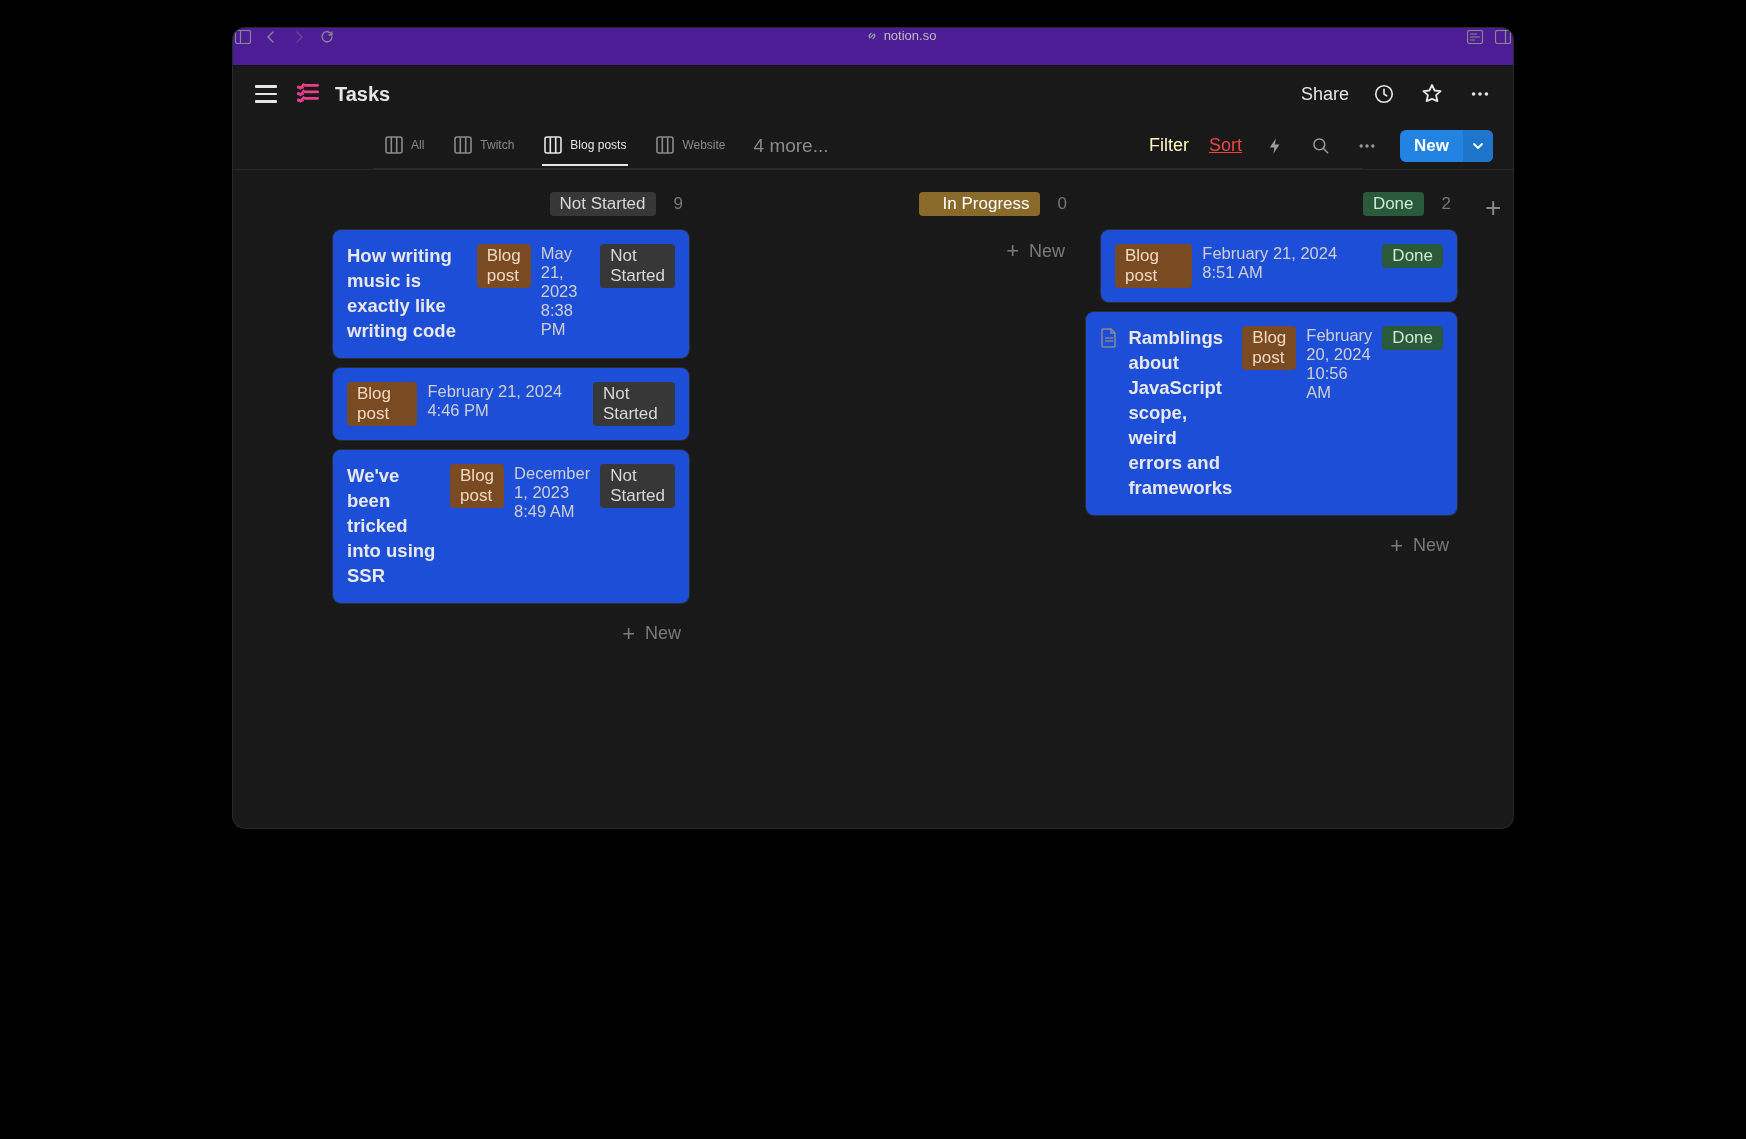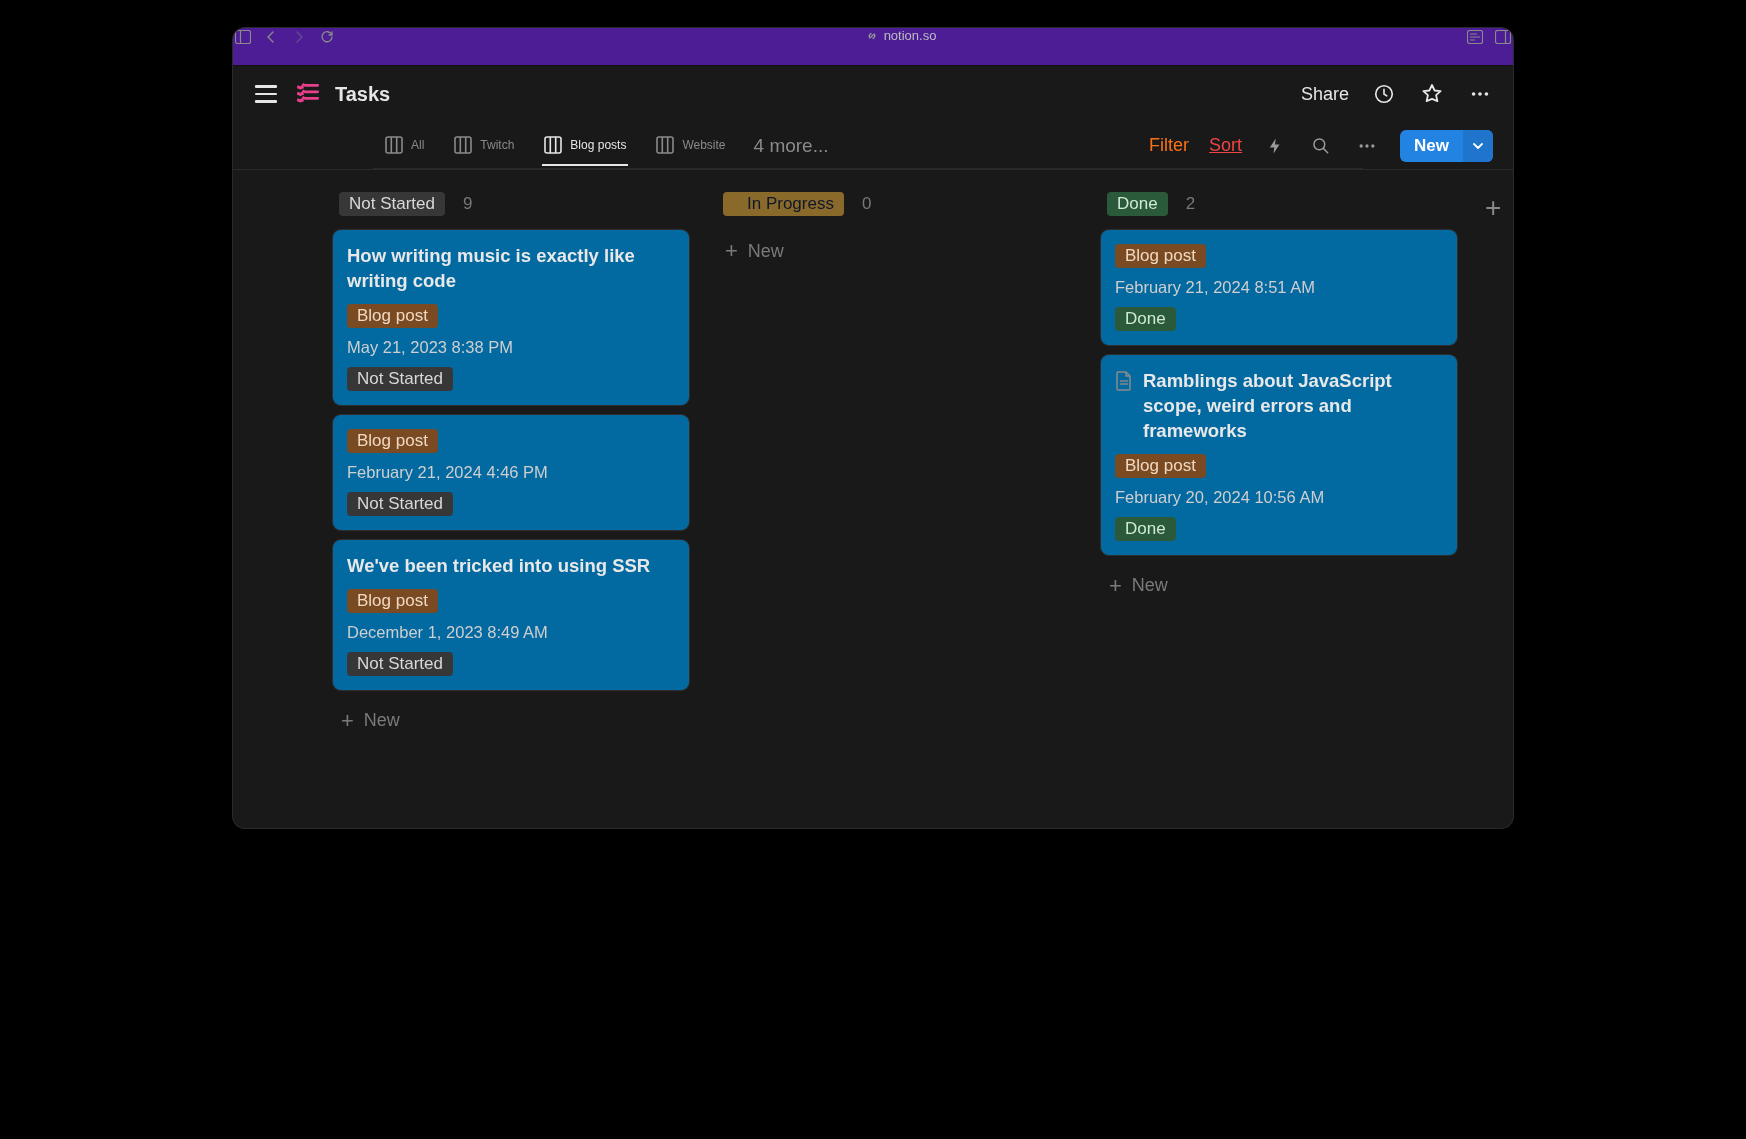--- a/index.html
+++ b/index.html
@@ -74,45 +74,45 @@
     padding: 10px 2px; cursor:pointer;
     border-bottom: 2px solid transparent;
     margin-bottom:-1px;
   }
   .tab.active { color:#e6e6e6; border-bottom-color:#e6e6e6; }
   .tab .board-ico { width:18px; height:18px; }
   .more-tabs { color:#8a8a8a; font-size:19px; }
   .tabsrow .spacer { flex:1; }
   .tabctrl { display:flex; align-items:center; gap:20px; }
   .tabctrl .link { font-size:18px; cursor:pointer; }
-  .tabctrl .link.filter { color:#f97316;text-align:center; }
+  .tabctrl .link.filter { color:#fef9c3;text-align:center; }
   .tabctrl .link.sort { color:#ef4444;text-decoration:underline; }
   .newbtn {
     display:flex; align-items:stretch; background:#2383e2; border-radius:6px; overflow:hidden;
     color:#fff; font-weight:600; font-size:17px; cursor:pointer;
   }
   .newbtn .lbl { padding:6px 14px; }
   .newbtn .dd { width:30px; display:flex; align-items:center; justify-content:center; background:#1f75cc; }
   
   .board {
     flex:1; overflow:auto;
     padding: 18px 20px 20px 100px;
     display:flex; gap:28px;
   }
-  .col { width: 356px; flex-shrink:0; display:flex; flex-direction:column; }
+  .col { width: 356px; flex-shrink:0; display:flex; flex-direction:column;align-items:flex-end; }
   .col-head { display:flex; align-items:center; gap:18px; padding: 4px 6px 14px 6px;}
   .pill { padding:2px 10px; border-radius:4px; font-size:17px; font-weight:500; display:inline-block;}
   .pill.gray  { background:#373737; color:#d8d8d8;}
-  .pill.amber { background:#8a6a2b; color:#0f172a;padding-left:24px;}
+  .pill.amber { background:#8a6a2b; color:#ffffff;padding-left:24px;}
   .pill.green { background:#2a5a3a; color:#cfe9d6;}
   .pill.brown { background:#7a4a22; color:#f0d9c2;}
   .count { color:#777; font-size:17px;}
   .card {
-    background:#0369a1; border-radius:8px; padding:14px 14px 14px 14px; margin-bottom:10px;
-    display:flex; flex-direction:column; gap:10px;
+    background:#1d4ed8; border-radius:8px; padding:14px 14px 14px 14px; margin-bottom:10px;
+    display:flex; flex-direction:row; gap:10px;
     box-shadow: 0 0 0 1px #2e2e2e;
     cursor:pointer;
   }
   .card .title { color:#e8e8e8; font-size:18.5px; font-weight:600; line-height:1.35; display:flex; gap:10px; }
   .card .title .docico { flex-shrink:0; margin-top:2px; color:#8a8a8a; }
   .card .date { color:#cfcfcf; font-size:16.5px; }
   .newrow {
     display:flex; align-items:center; gap:10px; color:#7a7a7a; font-size:18px;
     padding:10px 8px; cursor:pointer;
   }

